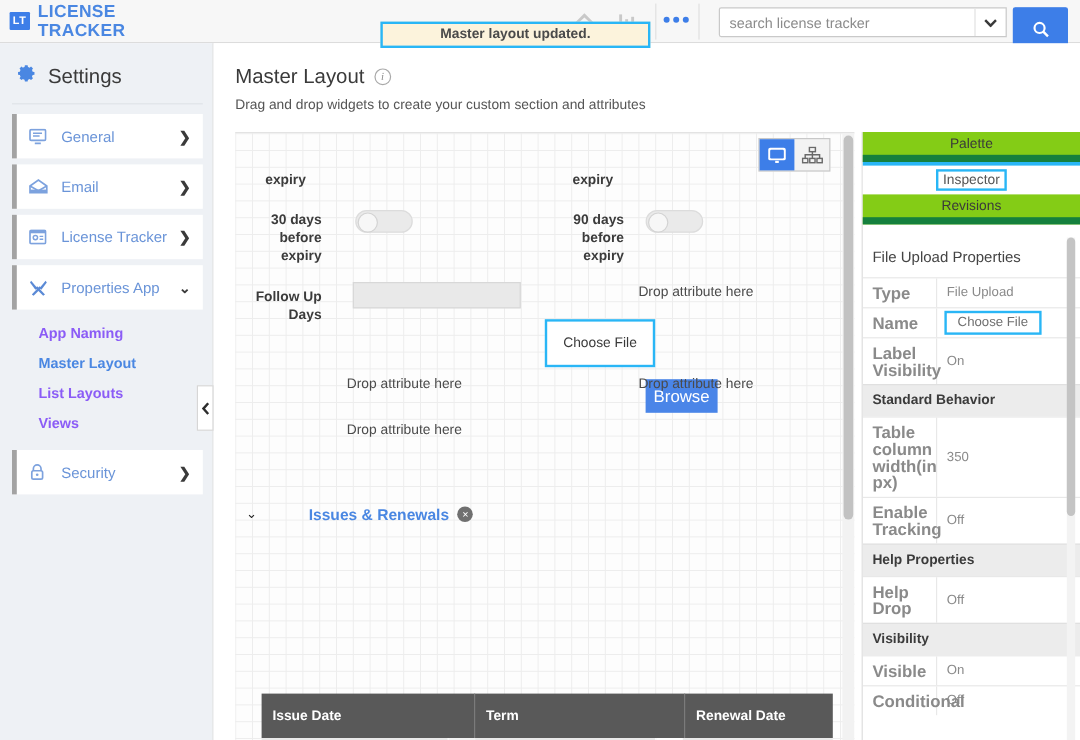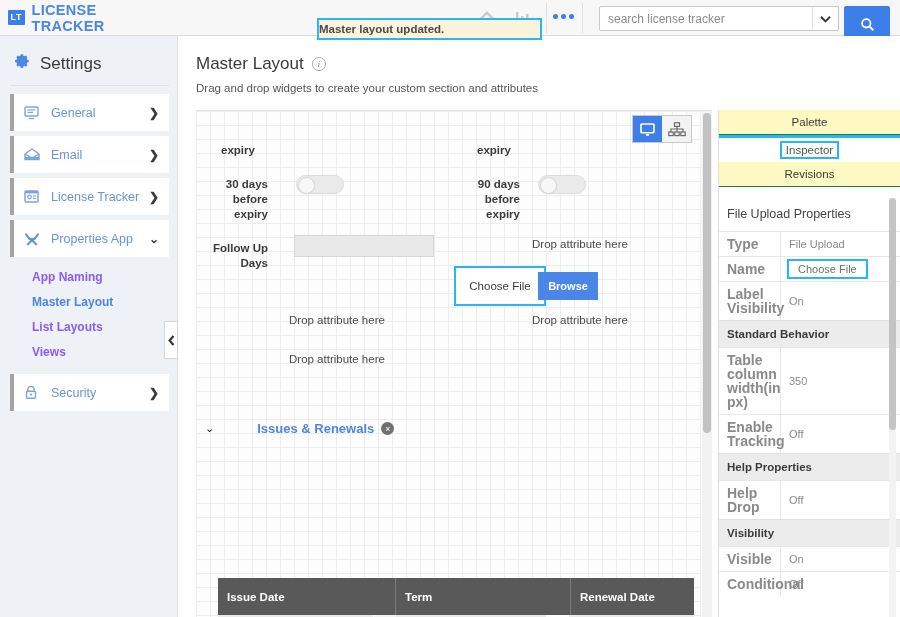--- a/index.html
+++ b/index.html
@@ -30,21 +30,21 @@
   .ico-home { position: absolute; left: 305px; top: 7px; }
   .ico-chart { position: absolute; left: 345px; top: 8px; }
   .sep-v { position: absolute; left: 376px; top: 3px; width: 1px; height: 30px; background: #e0e0e0; }
   .sep-v2 { position: absolute; left: 412px; top: 3px; width: 1px; height: 30px; background: #e0e0e0; }
   .dots { position: absolute; left: 383px; top: 14px; display: flex; gap: 3px; }
   .dots i { width: 5px; height: 5px; border-radius: 50%; background: #3d7ee8; display: block; }
 
   .toast {
     position: absolute; left: 317px; top: 18px; width: 225px; height: 22px;
     background: #fcf3dc; border: 2px solid #29b6f6;
-    display: flex; align-items: center; justify-content: flex-start;
+    display: flex; align-items: center; justify-content: center;
     font-size: 11.5px; font-weight: bold; color: #4a4a4a; z-index: 40;
   }
 
   .search-wrap {
     position: absolute; right: 10px; top: 6px;
     display: flex; align-items: stretch; height: 36px;
   }
   .search-box {
     width: 240px; height: 25px; border: 1px solid #c9c9c9; background: #fff;
     display: flex; align-items: center; border-radius: 2px 0 0 2px;
@@ -150,22 +150,22 @@
   .field-box {
     position: absolute; background: #e9e9e9; border: 1px solid #d8d8d8;
   }
   .choose-file {
     position: absolute; border: 2px solid #29b6f6; background: #fff;
     display: flex; align-items: center; justify-content: center;
     font-size: 11.5px; color: #3b3b3b; cursor: pointer;
   }
   .browse-btn {
     position: absolute; background: #4a85e8; color: #fff;
-    font-size: 11px; font-weight: bold;
-    display: flex; align-items: center; justify-content: center; cursor: pointer;
+    font-size: 14px; font-weight: normal;
+    display: flex; align-items: center; justify-content: center; cursor: pointer; margin-top: 44px;
   }
 
   .section-head {
     position: absolute; display: flex; align-items: center; gap: 7px;
   }
   .section-chev { color: #222; font-size: 11px; }
   .section-name { font-size: 13px; font-weight: bold; color: #4a87e2; margin-left: 36px; }
   .section-close {
     width: 13px; height: 13px; border-radius: 50%; background: #707070; color: #fff;
     font-size: 9px; display: flex; align-items: center; justify-content: center; cursor: pointer;
@@ -183,21 +183,21 @@
   .gt-row .cell.white { background: #fff; }
   .cal-cell { background: #f2f2f2; display: flex; align-items: center; justify-content: center; }
 
   
   .rpanel {
     position: absolute; left: 718px; top: 110px; width: 182px; height: 507px;
     background: #fff; border-left: 1px solid #dedede;
   }
   .tabs { position: relative; }
   .tab {
-    height: 25px; background: #fef9c3; border-bottom: 1px solid #15803d;
+    height: 25px; background: #84cc16; border-bottom: 6px solid #15803d;
     display: flex; align-items: center; justify-content: center;
     font-size: 11.5px; color: #3a3a3a; cursor: pointer;
   }
   .tab.selected {
     background: #fff; border-top: 3px solid #29b6f6; border-bottom: none;
     height: 27px;
   }
   .tab-inner-box {
     border: 2px solid #29b6f6; background: #fff; padding: 1px 4px;
     font-size: 11.5px; color: #555;

